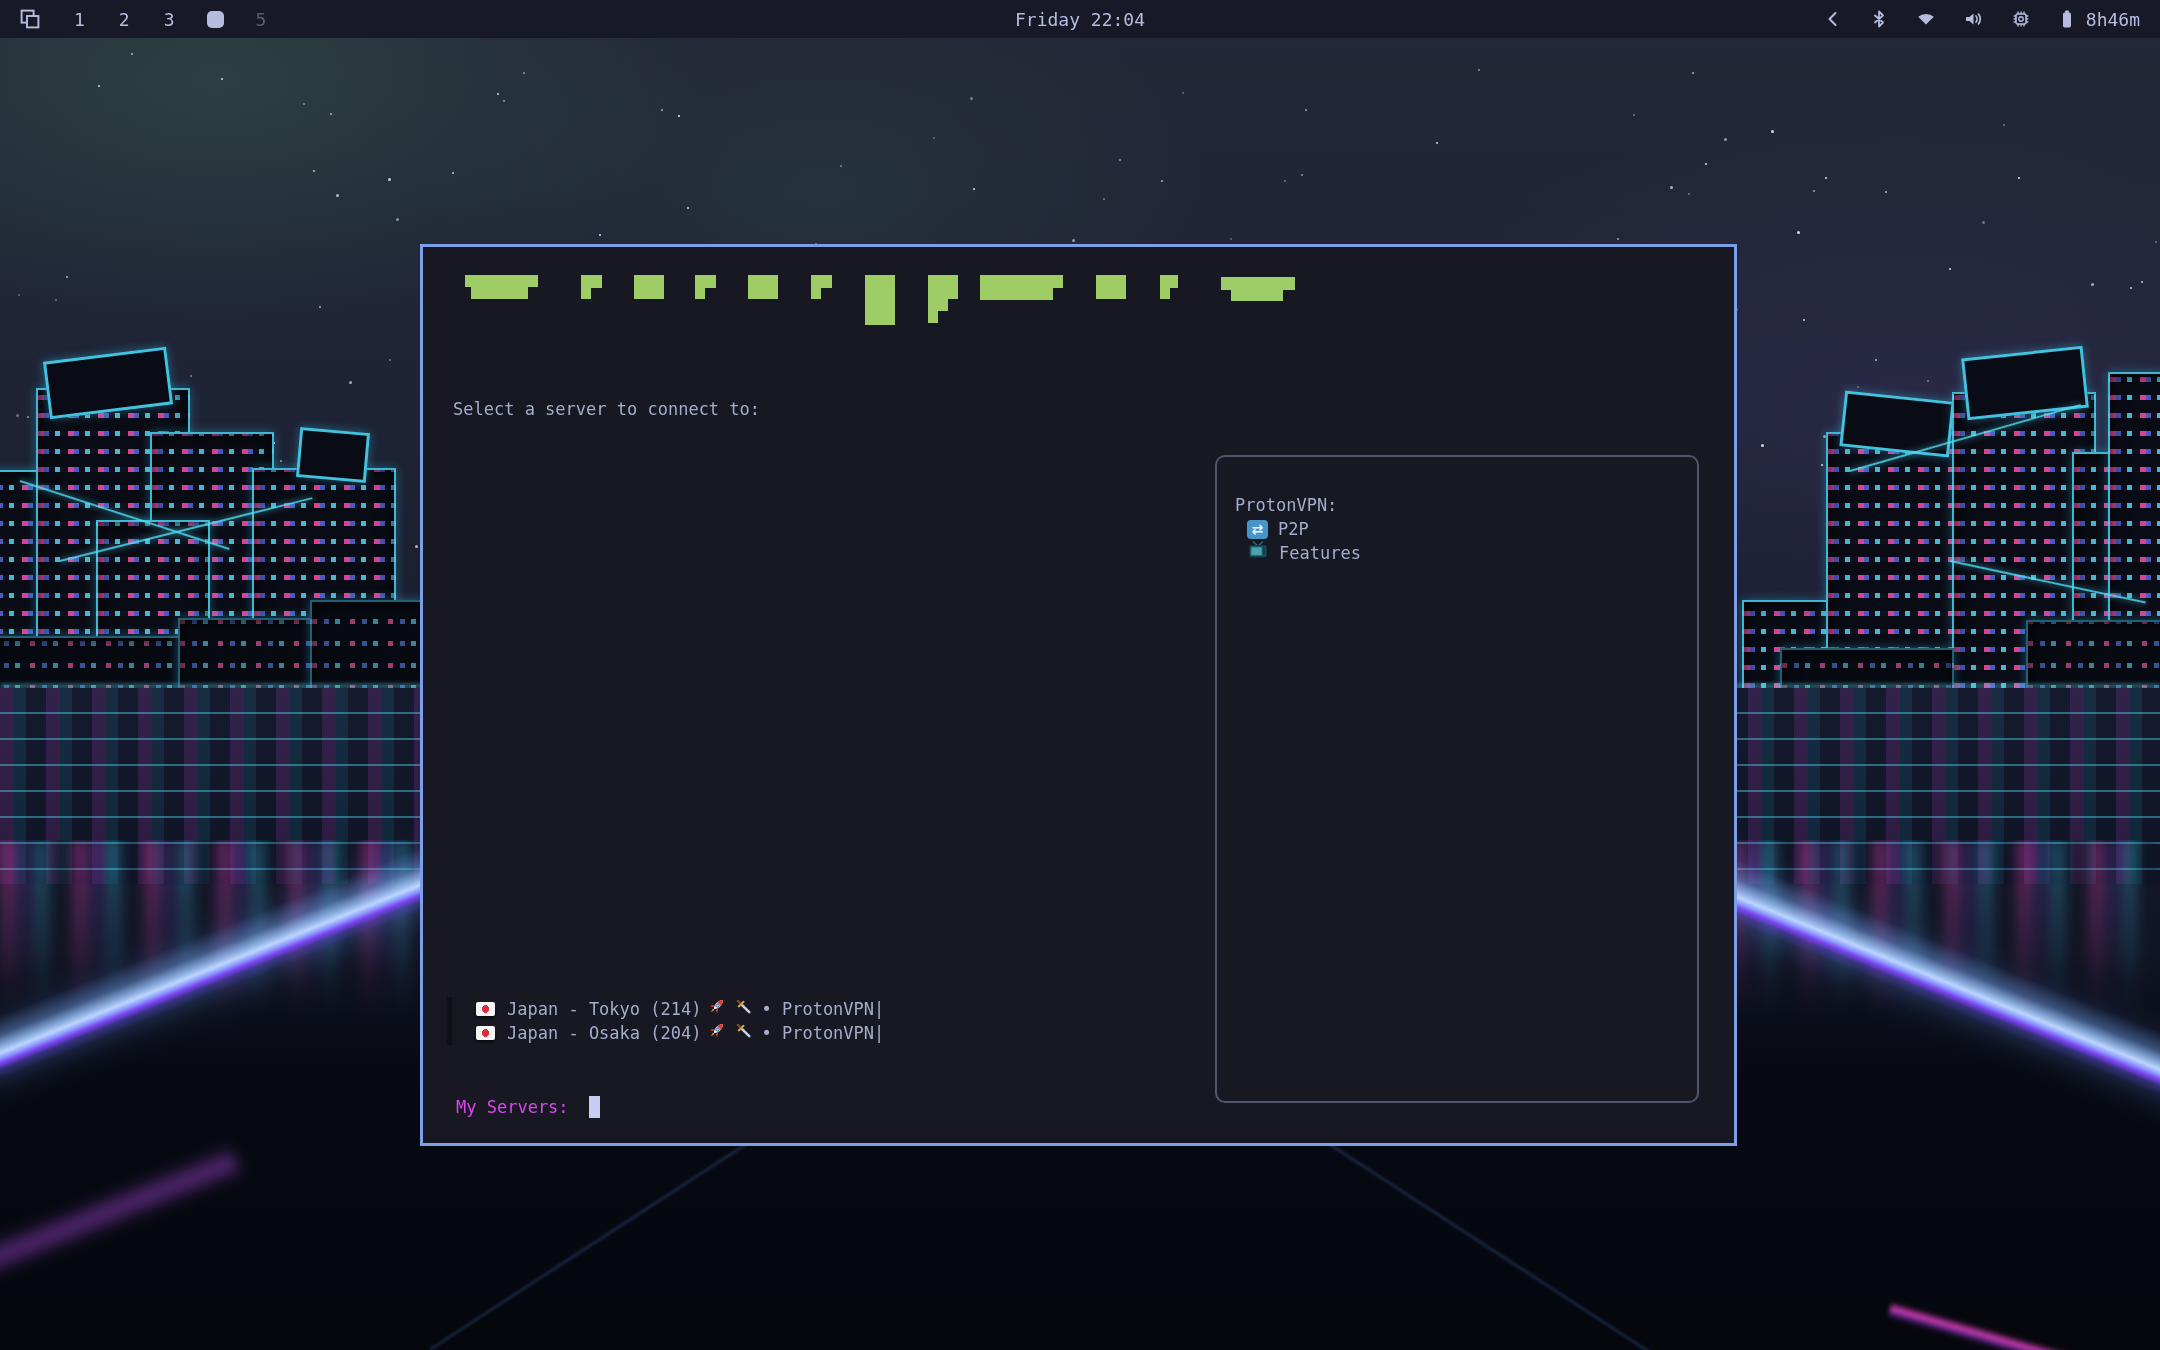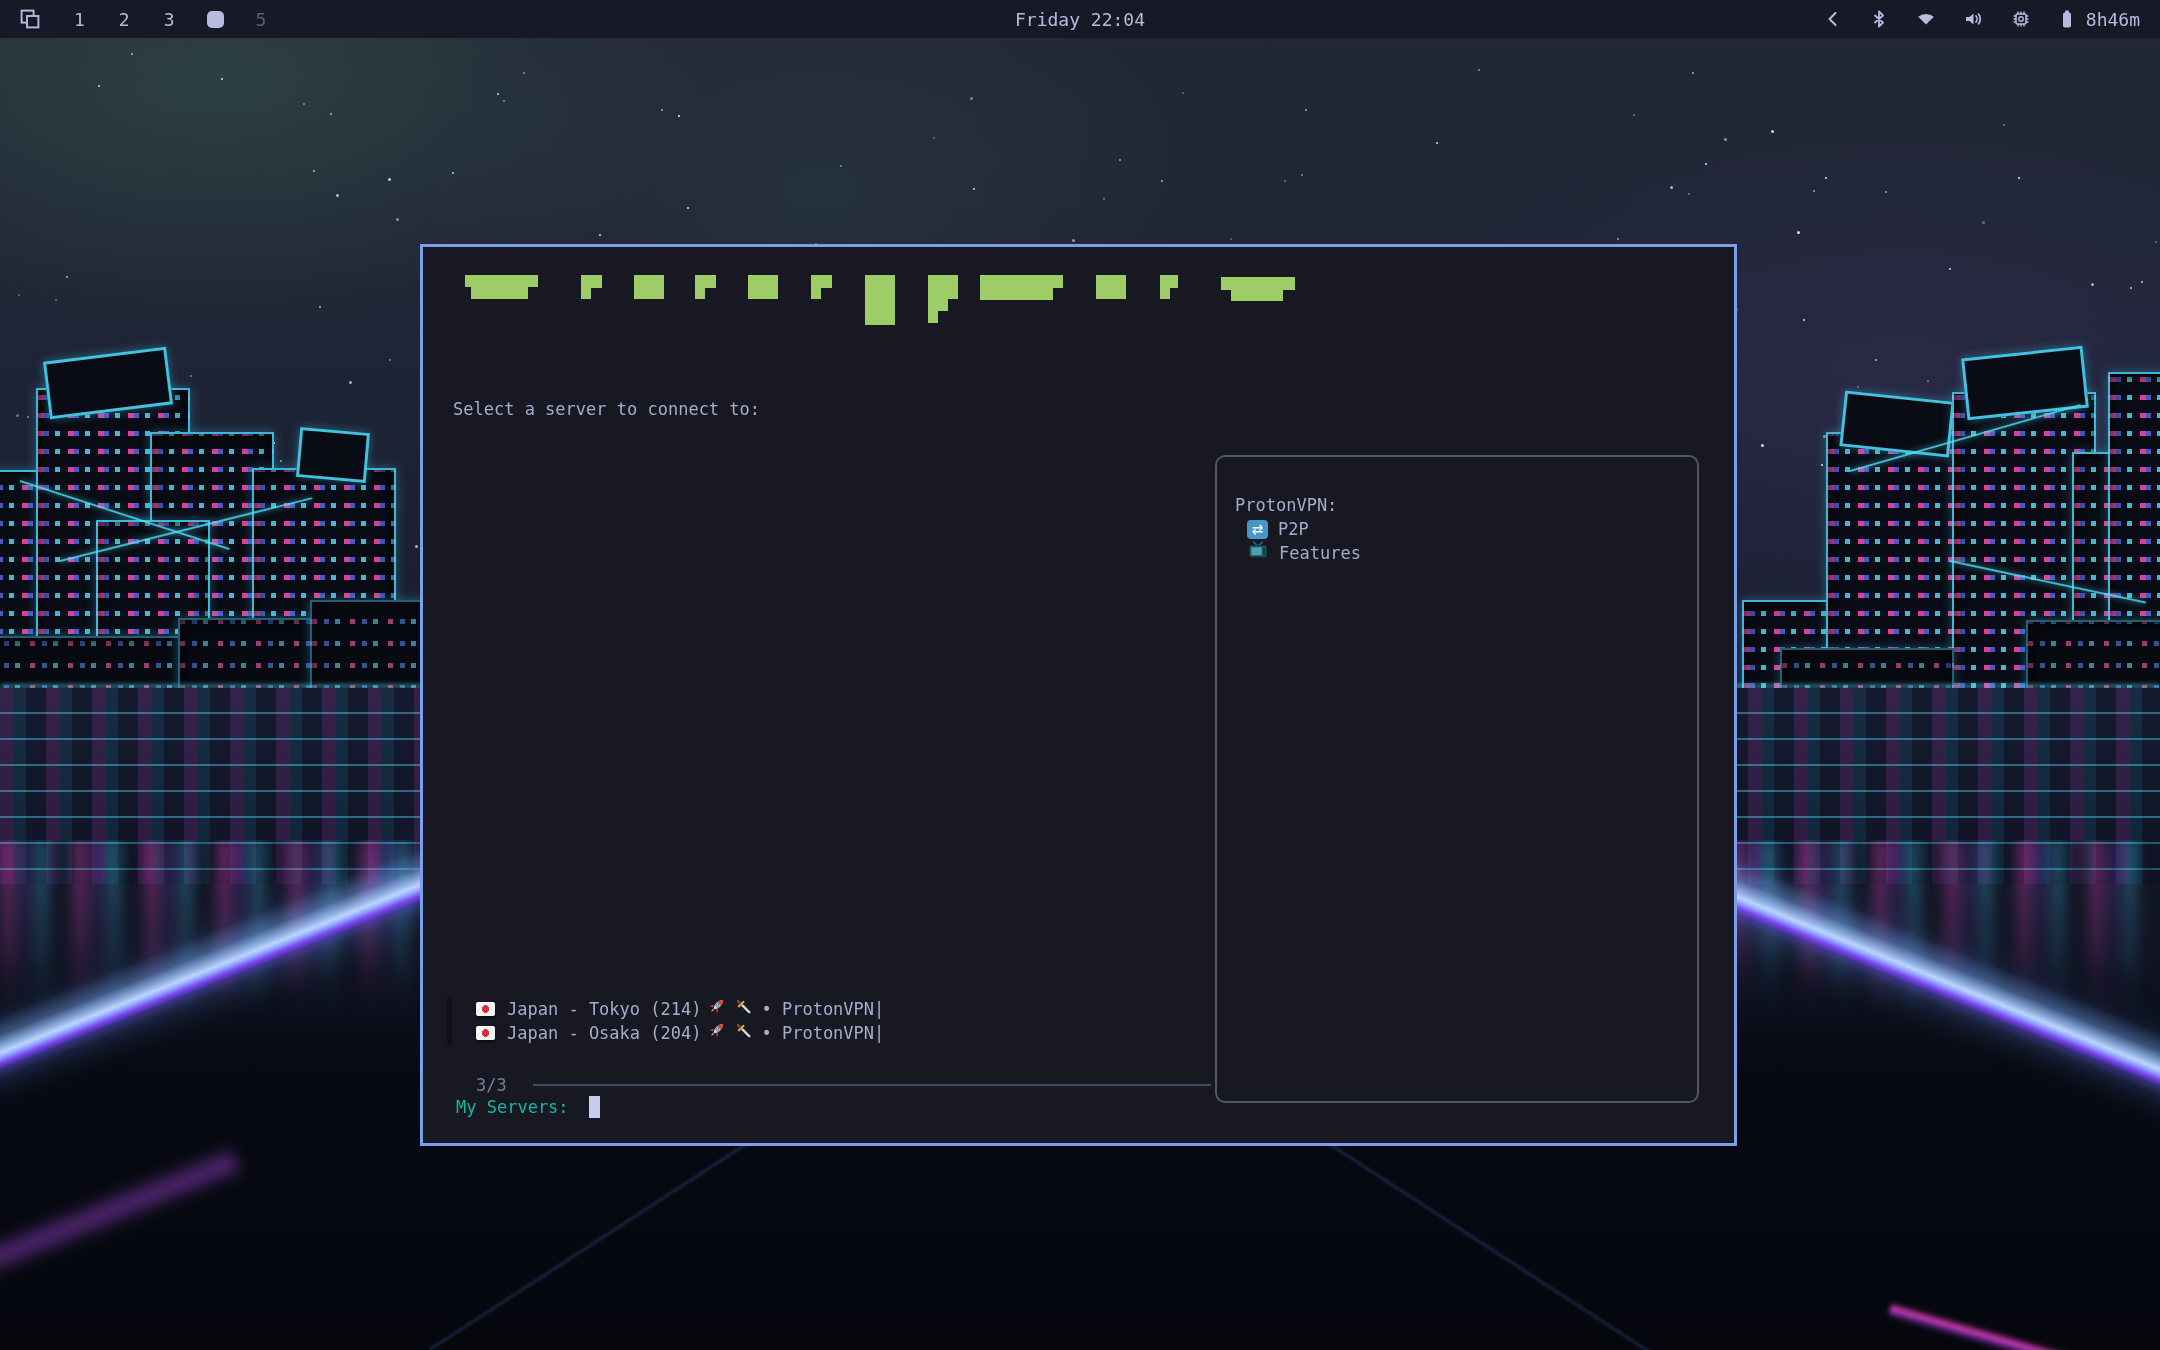--- a/index.html
+++ b/index.html
@@ -83,21 +83,21 @@
     background-image:radial-gradient(circle at 50% 50%,#dd2c3e 0 31%,transparent 33%);box-shadow:0 2px 3px rgba(0,0,0,.55);}
   .flagus{width:19px;height:14px;border-radius:2px;margin-right:12px;flex:0 0 auto;
     background-image:linear-gradient(#3a4fa0 0 0),repeating-linear-gradient(180deg,#d6394c 0 1.6px,#eef2f5 1.6px 3.2px);
     background-size:55% 50%,100% 100%;background-repeat:no-repeat;box-shadow:0 2px 3px rgba(0,0,0,.55);}
   .starglyph{width:20px;height:19px;background:#ffc93c;margin-right:14px;flex:0 0 auto;
     clip-path:polygon(50% 0,63% 35%,98% 35%,70% 57%,81% 94%,50% 71%,19% 94%,30% 57%,2% 35%,37% 35%);
     filter:drop-shadow(0 1px 1px rgba(0,0,0,.6));}
   #counter-row{position:absolute;left:53px;top:826px;display:flex;align-items:center;color:#787f9c;}
   #counter-line{height:2px;width:678px;background:#444a63;margin-left:26px;}
   #prompt-row{position:absolute;left:33px;top:848px;display:flex;align-items:center;}
-  #prompt-label{color:#14b8a6;white-space:pre;}
+  #prompt-label{color:#d946ef;white-space:pre;}
   #cursor{display:inline-block;width:11px;height:22px;background:#c6cdf0;margin-left:10px;}
 </style>
 </head>
 <body>
 
 <div id="screen">
 
   <div class="layer" id="sky"></div>
   <div class="layer" id="stars">
       <div class="star" style="left: 190px; top: 375px; width: 2px; height: 2px; opacity: 0.46;"></div>
@@ -413,24 +413,20 @@
               <g transform="rotate(135 10 10)">
                 <path d="M8.8 1.2 L10 -0.6 L11.2 1.2 L11.2 11.6 L8.8 11.6Z" fill="#cdd6e0"></path>
                 <rect x="5.8" y="11.6" width="8.4" height="2.1" rx="0.8" fill="#d9a441"></rect>
                 <rect x="8.9" y="13.7" width="2.2" height="4.6" rx="0.9" fill="#7c5026"></rect>
               </g>
             </svg></span>
           <span class="sfx">• ProtonVPN|</span>
         </div>
       </div>
 
-    <div id="counter-row">
-      <span>3/3</span>
-      <div id="counter-line"></div>
-    </div>
 
     <div id="prompt-row">
       <span id="prompt-label">My Servers: </span>
       <span id="cursor"></span>
     </div>
   </div>
 
 </div>
 
 </body></html>

